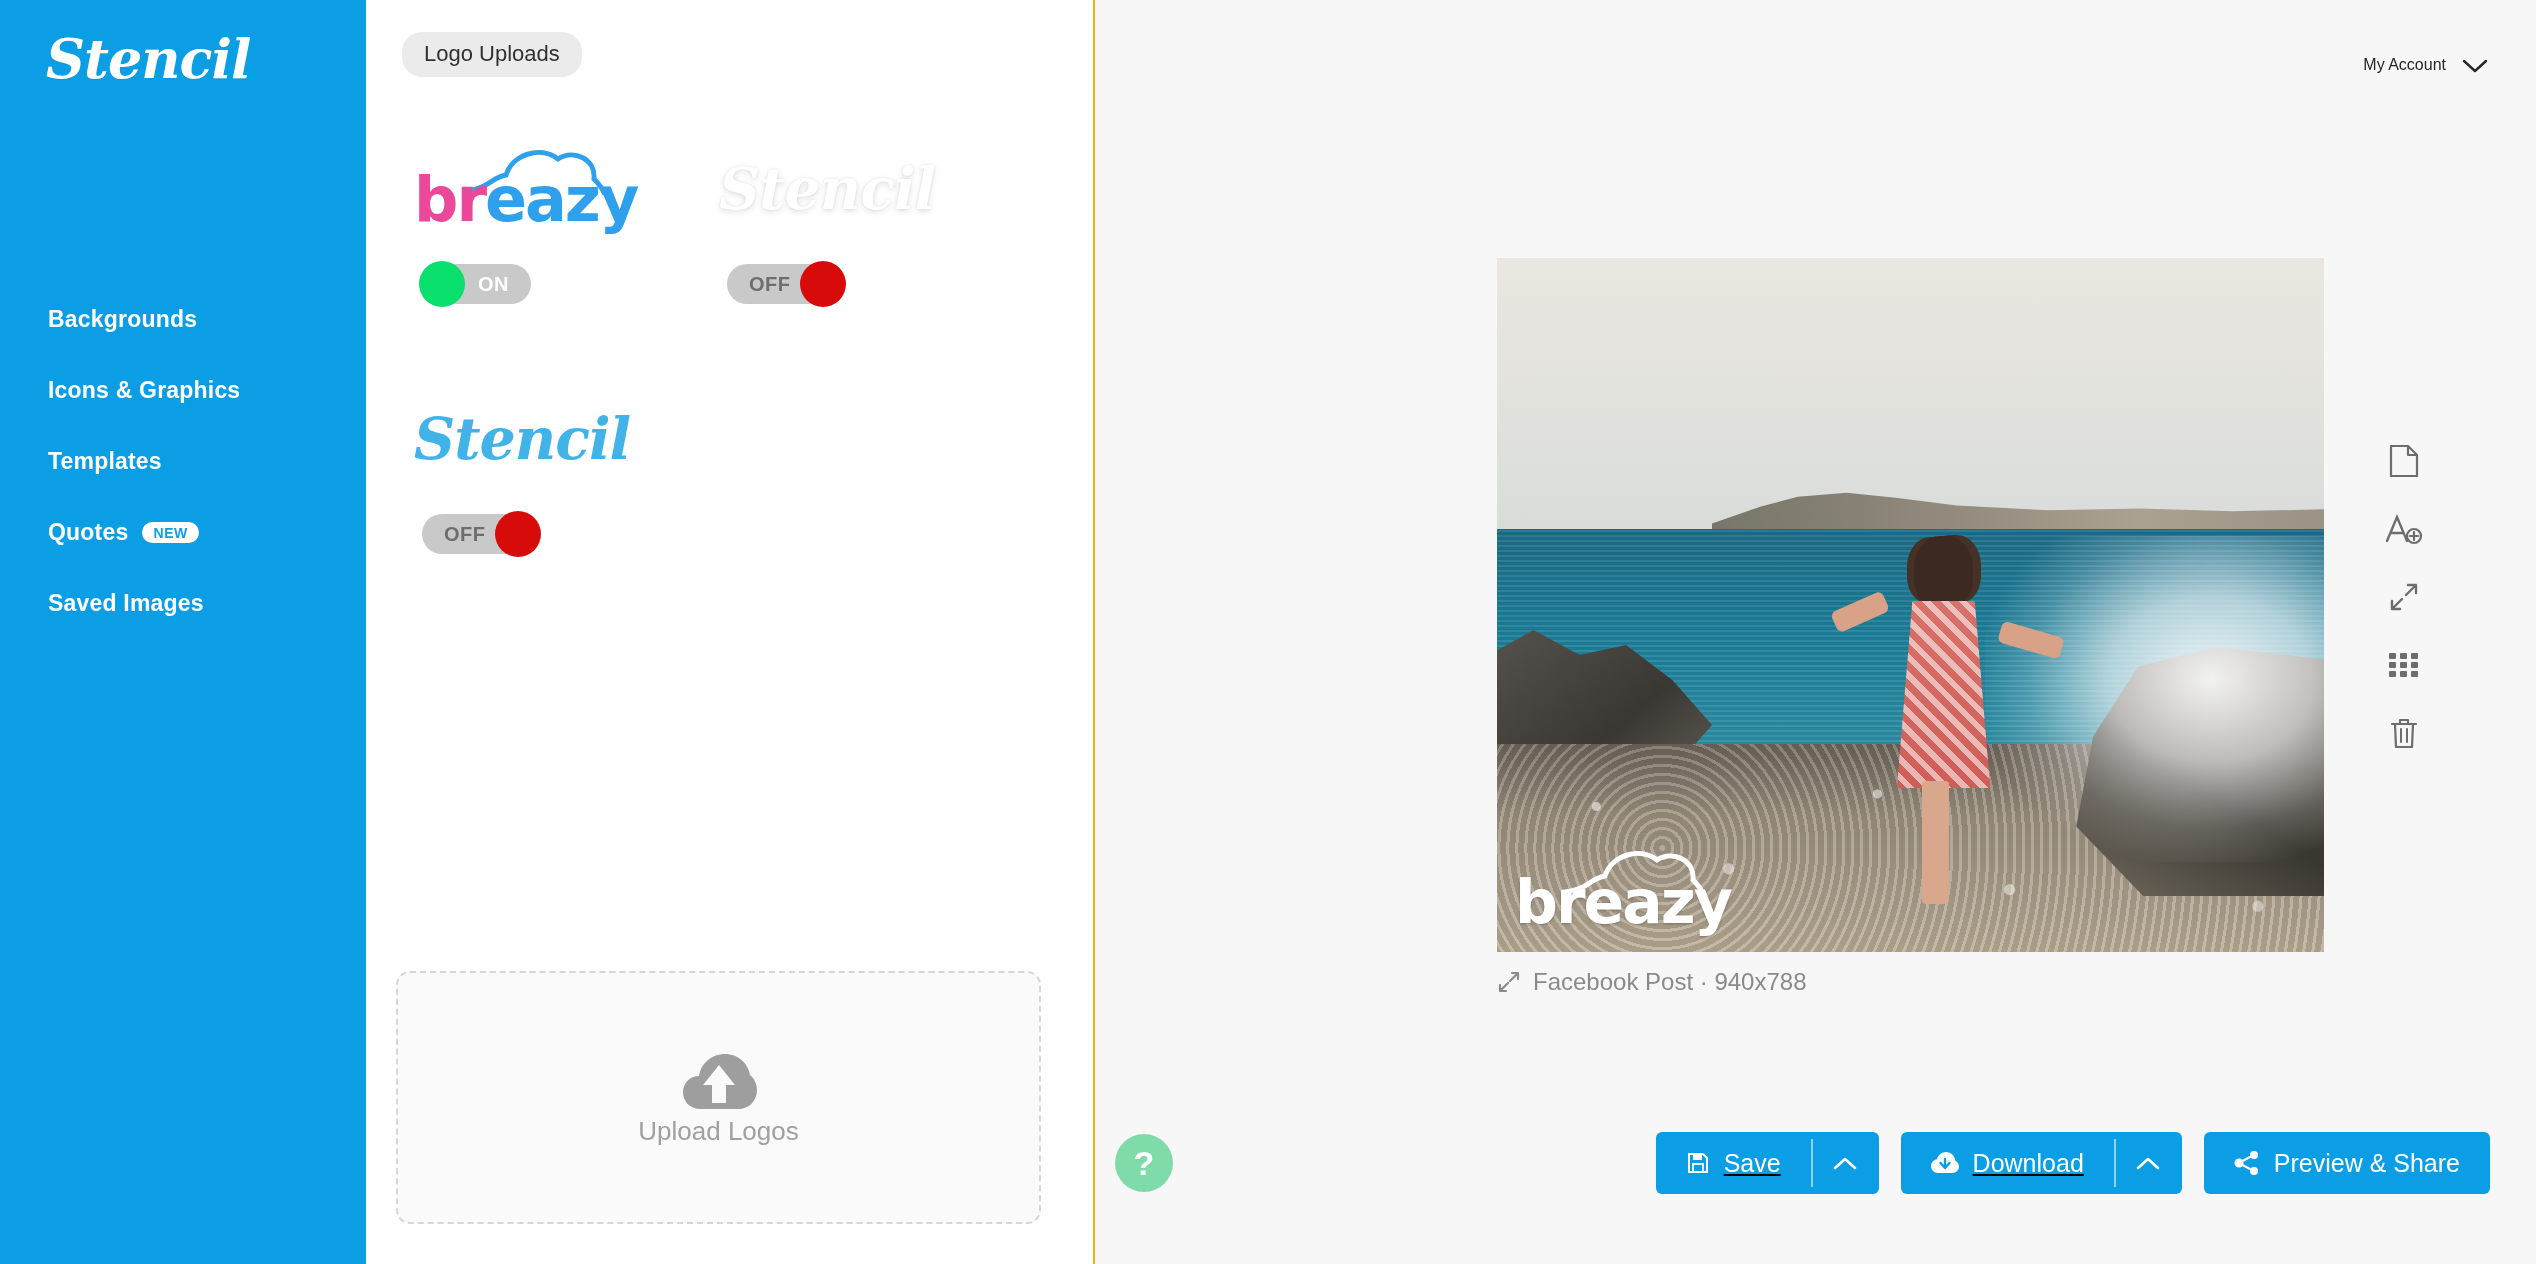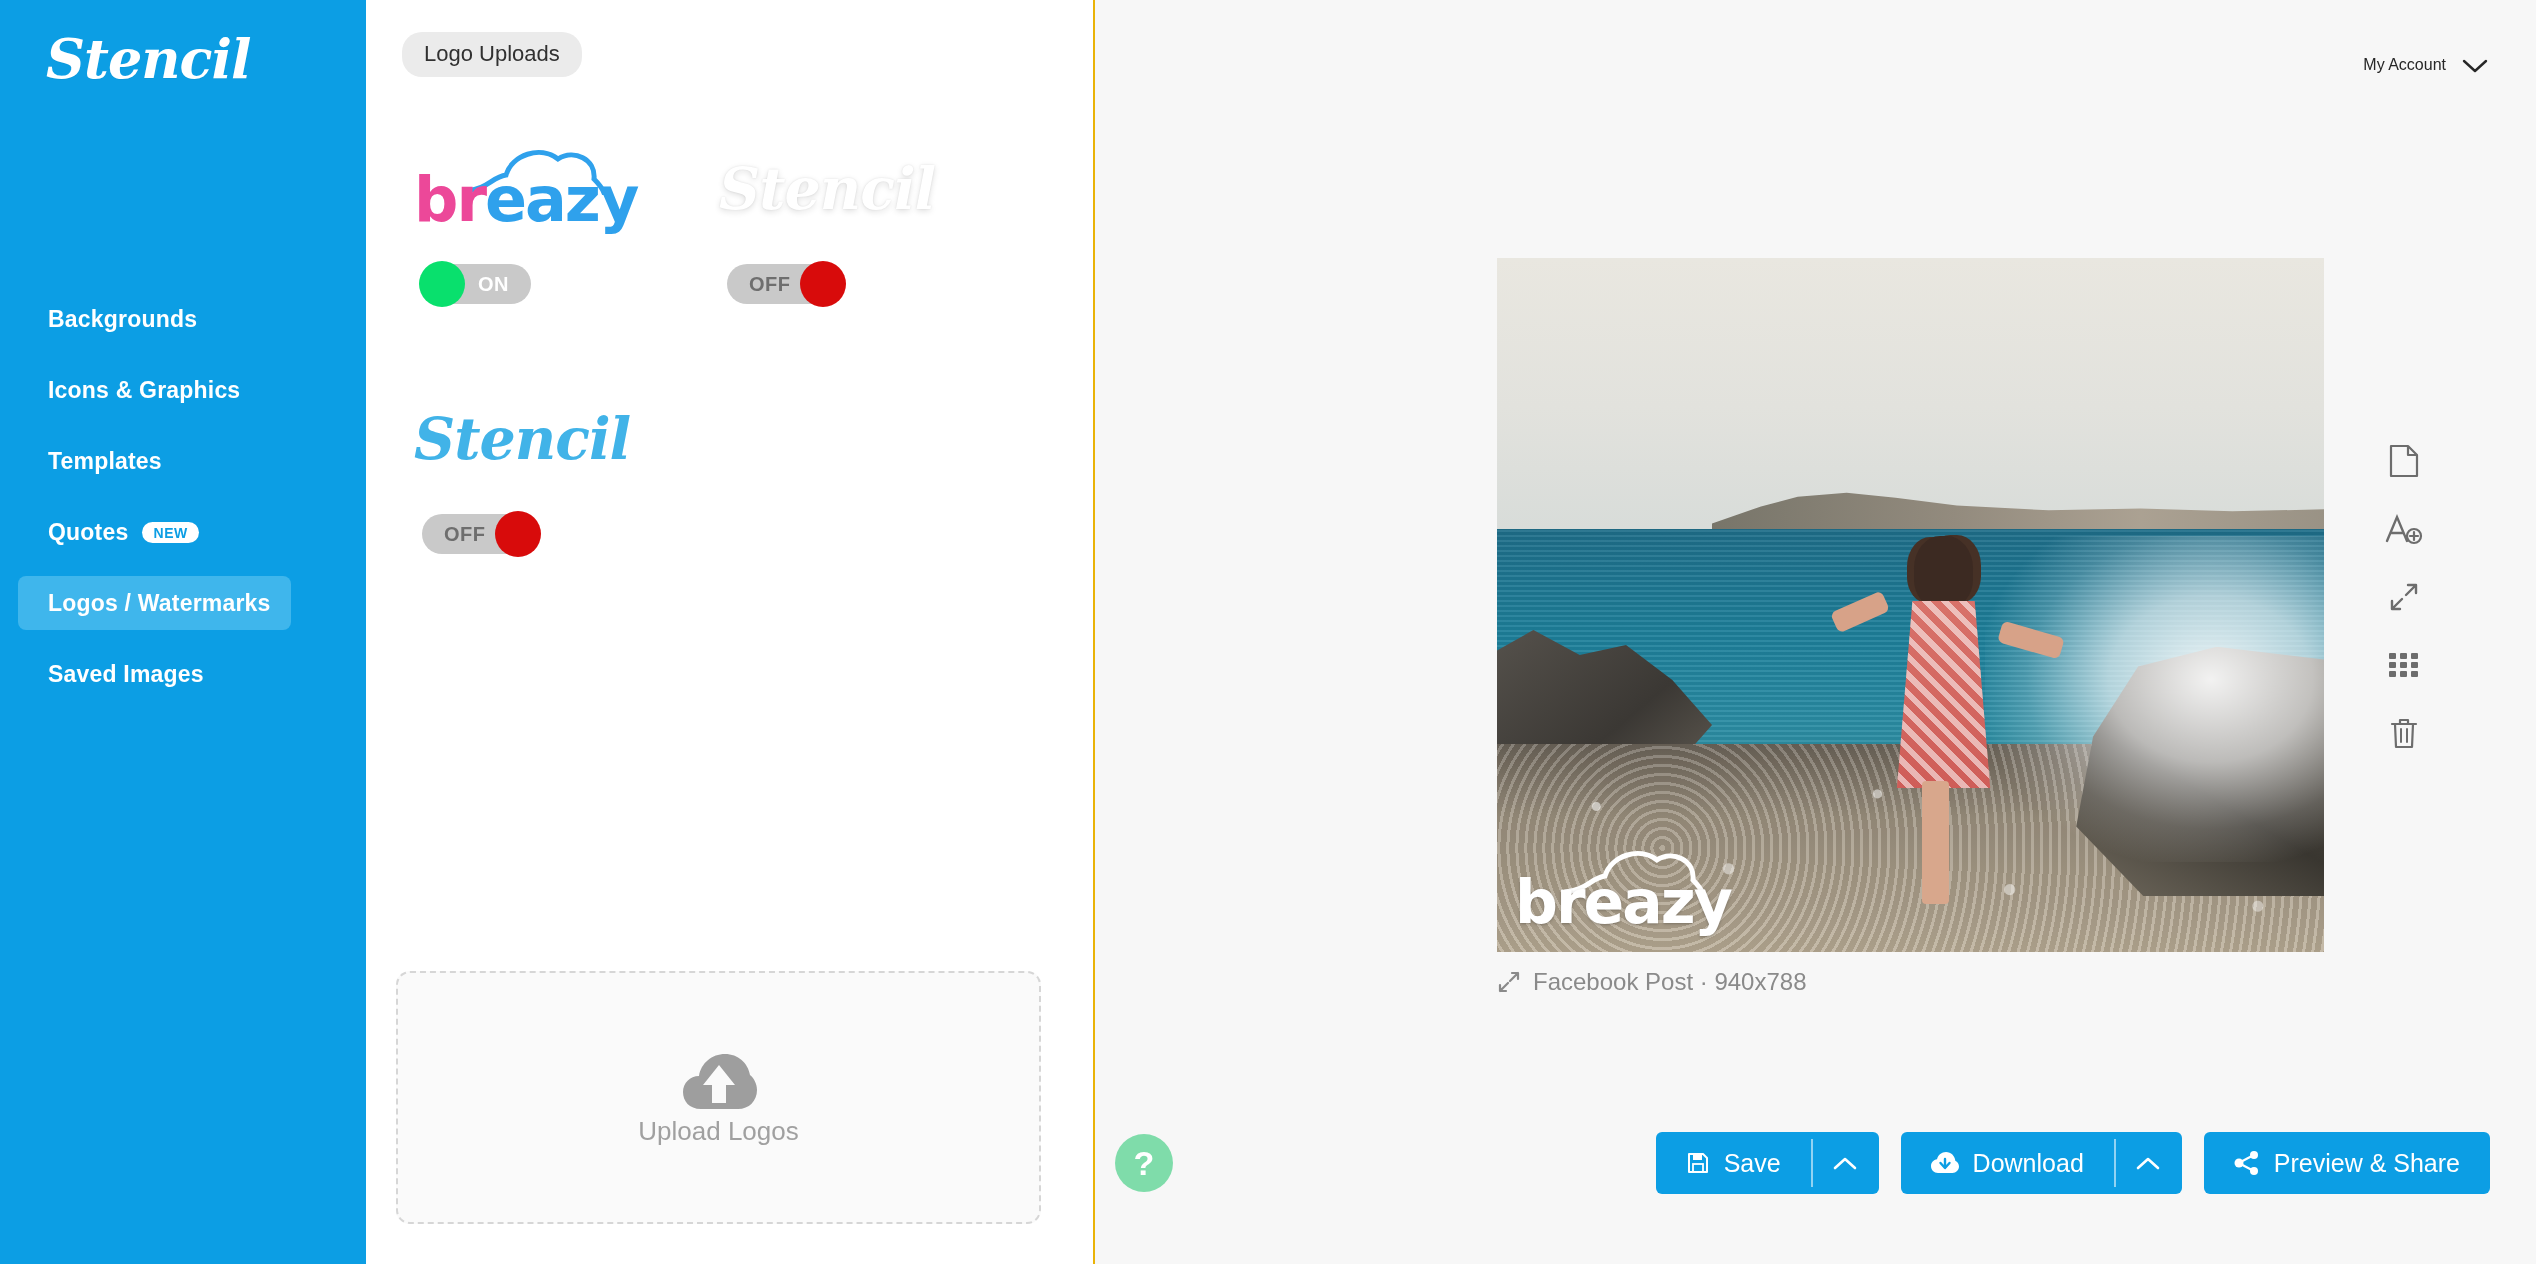--- a/index.html
+++ b/index.html
@@ -287,21 +287,21 @@
     width: 58px; height: 58px; border-radius: 50%;
     background: #7fdcaa;
     display: flex; align-items: center; justify-content: center;
     color: #ffffff; font-size: 34px; font-weight: bold;
     cursor: pointer;
   }
   .action-bar {
     position: absolute; right: 46px; bottom: 70px;
     display: flex; align-items: center; gap: 22px;
   }
-  .btn-group { display: flex; align-items: flex-end; }
+  .btn-group { display: flex; align-items: flex-end; text-decoration: underline; }
   .btn {
     background: #0c9ee4; color: #ffffff;
     border: none; height: 62px;
     display: flex; align-items: center; justify-content: center; gap: 14px;
     font-size: 25px; font-family: "Liberation Sans", sans-serif;
     padding: 0 30px; cursor: pointer;
   }
   .btn.lead   { border-radius: 6px 0 0 6px; }
   .btn.caret  { border-radius: 0 6px 6px 0; padding: 0 22px; position: relative; }
   .btn.caret::before {
@@ -325,23 +325,20 @@
       </div>
       <div class="nav-item">
         <span>Icons &amp; Graphics</span>
       </div>
       <div class="nav-item">
         <span>Templates</span>
       </div>
       <div class="nav-item">
         <span>Quotes</span>
         <span class="badge-new">NEW</span>
-      </div>
-      <div class="nav-item active">
-        <span>Logos / Watermarks</span>
       </div>
       <div class="nav-item">
         <span>Saved Images</span>
       </div>
     </nav>
   </aside>
 
   <section class="panel">
 
     <div class="panel-tab">Logo Uploads</div>

